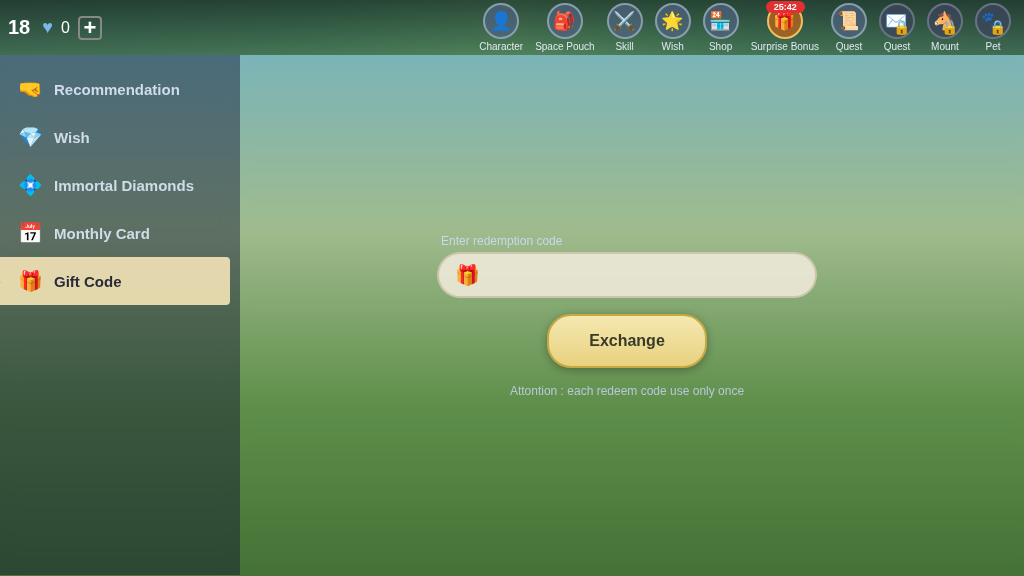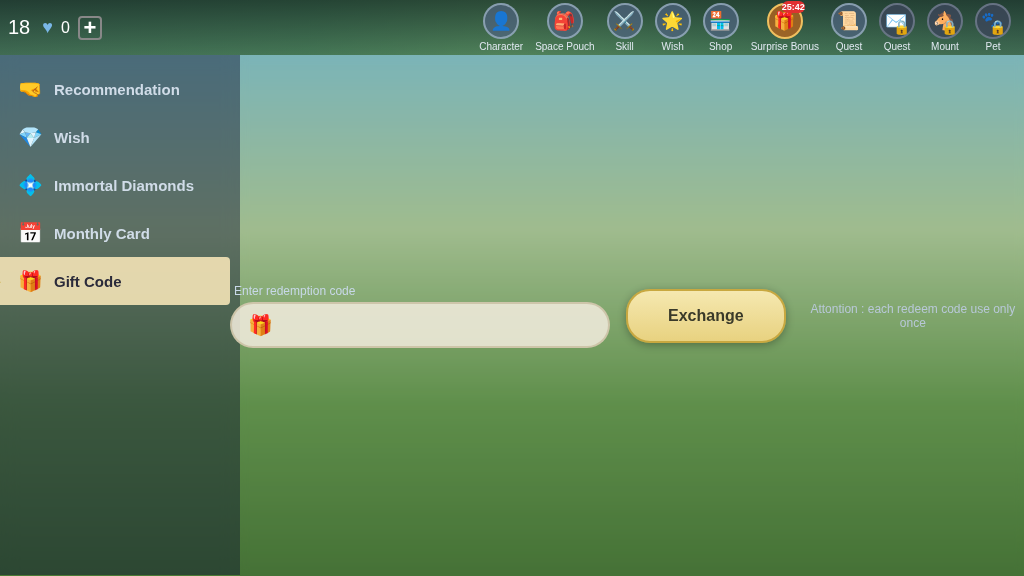--- a/index.html
+++ b/index.html
@@ -52,21 +52,21 @@
       background: linear-gradient(180deg, rgba(0,0,0,0.6) 0%, rgba(0,0,0,0.3) 100%);
       display: flex;
       align-items: center;
       z-index: 10;
       padding: 0 8px;
     }
 
     .hud-level {
       color: #fff;
       font-size: 20px;
-      font-weight: normal;
+      font-weight: bold;
       margin-right: 8px;
     }
 
     .hud-heart {
       color: #7ab8e8;
       font-size: 18px;
       margin: 0 4px;
     }
 
     .hud-zero {
@@ -134,21 +134,21 @@
     }
 
     .hud-badge {
       position: absolute;
       top: -4px;
       right: -4px;
       background: #e03030;
       color: #fff;
       font-size: 9px;
       border-radius: 10px;
-      padding: 1px 0;
+      padding: 1px 8px;
       font-weight: bold;
     }
 
     .hud-surprise {
       background: rgba(180, 100, 30, 0.8);
       border-color: #f0c060;
     }
 
     
     .sidebar {
@@ -207,21 +207,21 @@
       z-index: 5;
       display: flex;
       flex-direction: column;
       align-items: center;
       justify-content: center;
     }
 
     
     .gift-code-form {
       display: flex;
-      flex-direction: row;
+      flex-direction: column;
       align-items: center;
       gap: 16px;
     }
 
     .input-container {
       display: flex;
       flex-direction: column;
       align-items: flex-start;
       gap: 4px;
     }

